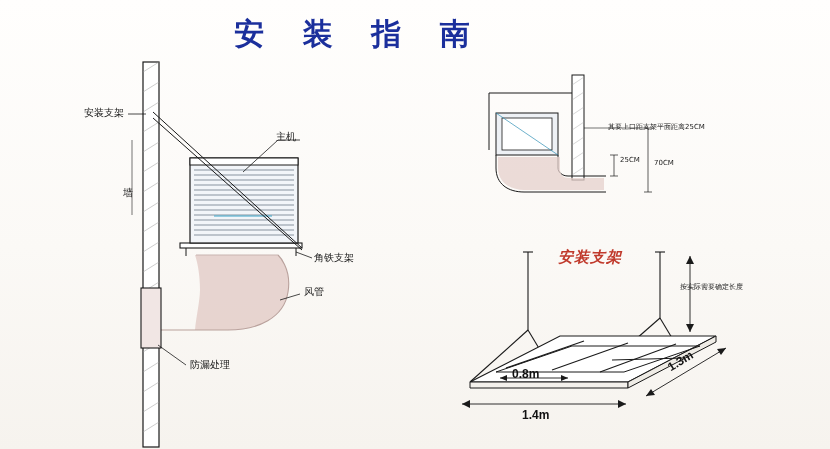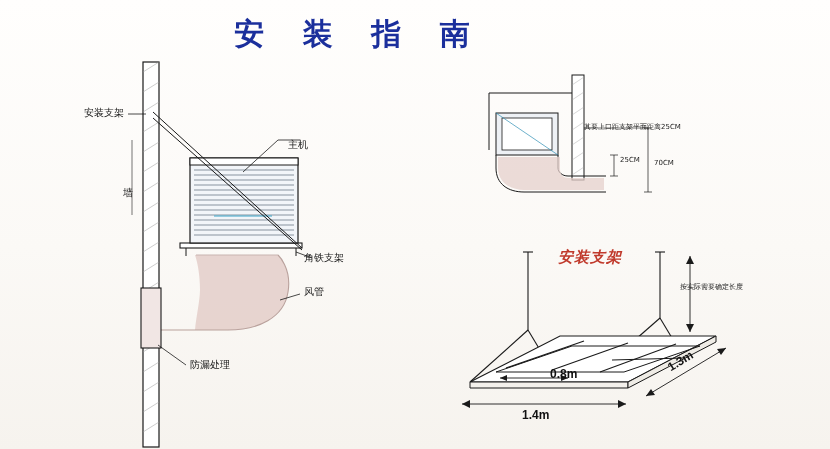--- a/index.html
+++ b/index.html
@@ -213,30 +213,30 @@
       <polygon points="726,348 717,349 721,355" fill="#1a1a1a" stroke="none"></polygon>
 
       <line x1="690" y1="256" x2="690" y2="332" stroke-width="0.9"></line>
       <polygon points="690,256 686,264 694,264" fill="#1a1a1a" stroke="none"></polygon>
       <polygon points="690,332 686,324 694,324" fill="#1a1a1a" stroke="none"></polygon>
     </g>
   </svg>
 
 
   <div class="lbl" style="left:84px; top:106px;">安装支架</div>
-  <div class="lbl" style="left:288px; top:130px;margin-top:8px;">主机</div>
+  <div class="lbl" style="left:276px; top:130px;">主机</div>
   <div class="lbl" style="left:123px; top:186px;">墙</div>
-  <div class="lbl" style="left:304px; top:251px;">角铁支架</div>
+  <div class="lbl" style="left:314px; top:251px;">角铁支架</div>
   <div class="lbl" style="left:304px; top:285px;">风管</div>
   <div class="lbl" style="left:190px; top:358px;">防漏处理</div>
 
-  <div class="lbl-sm" style="left:584px; top:122px;text-align:center;">其要上口距支架平面距离25CM</div>
+  <div class="lbl-sm" style="left:608px; top:122px;text-align:center;">其要上口距支架平面距离25CM</div>
   <div class="lbl-sm" style="left:620px; top:156px;">25CM</div>
   <div class="lbl-sm" style="left:654px; top:159px;">70CM</div>
 
   <div class="hd-label" style="left:558px; top:248px;font-style:italic;">安装支架</div>
   <div class="lbl-sm" style="left:680px; top:282px;">按实际需要确定长度</div>
 
-  <div class="dim" style="left:512px; top:367px;margin-left:38px;">0.8m</div>
+  <div class="dim" style="left:512px; top:367px;">0.8m</div>
   <div class="dim" style="left:665px; top:362px; transform:rotate(-31deg); transform-origin:left top;">1.3m</div>
   <div class="dim" style="left:522px; top:408px;">1.4m</div>
 
 </div>
 
 </body></html>

